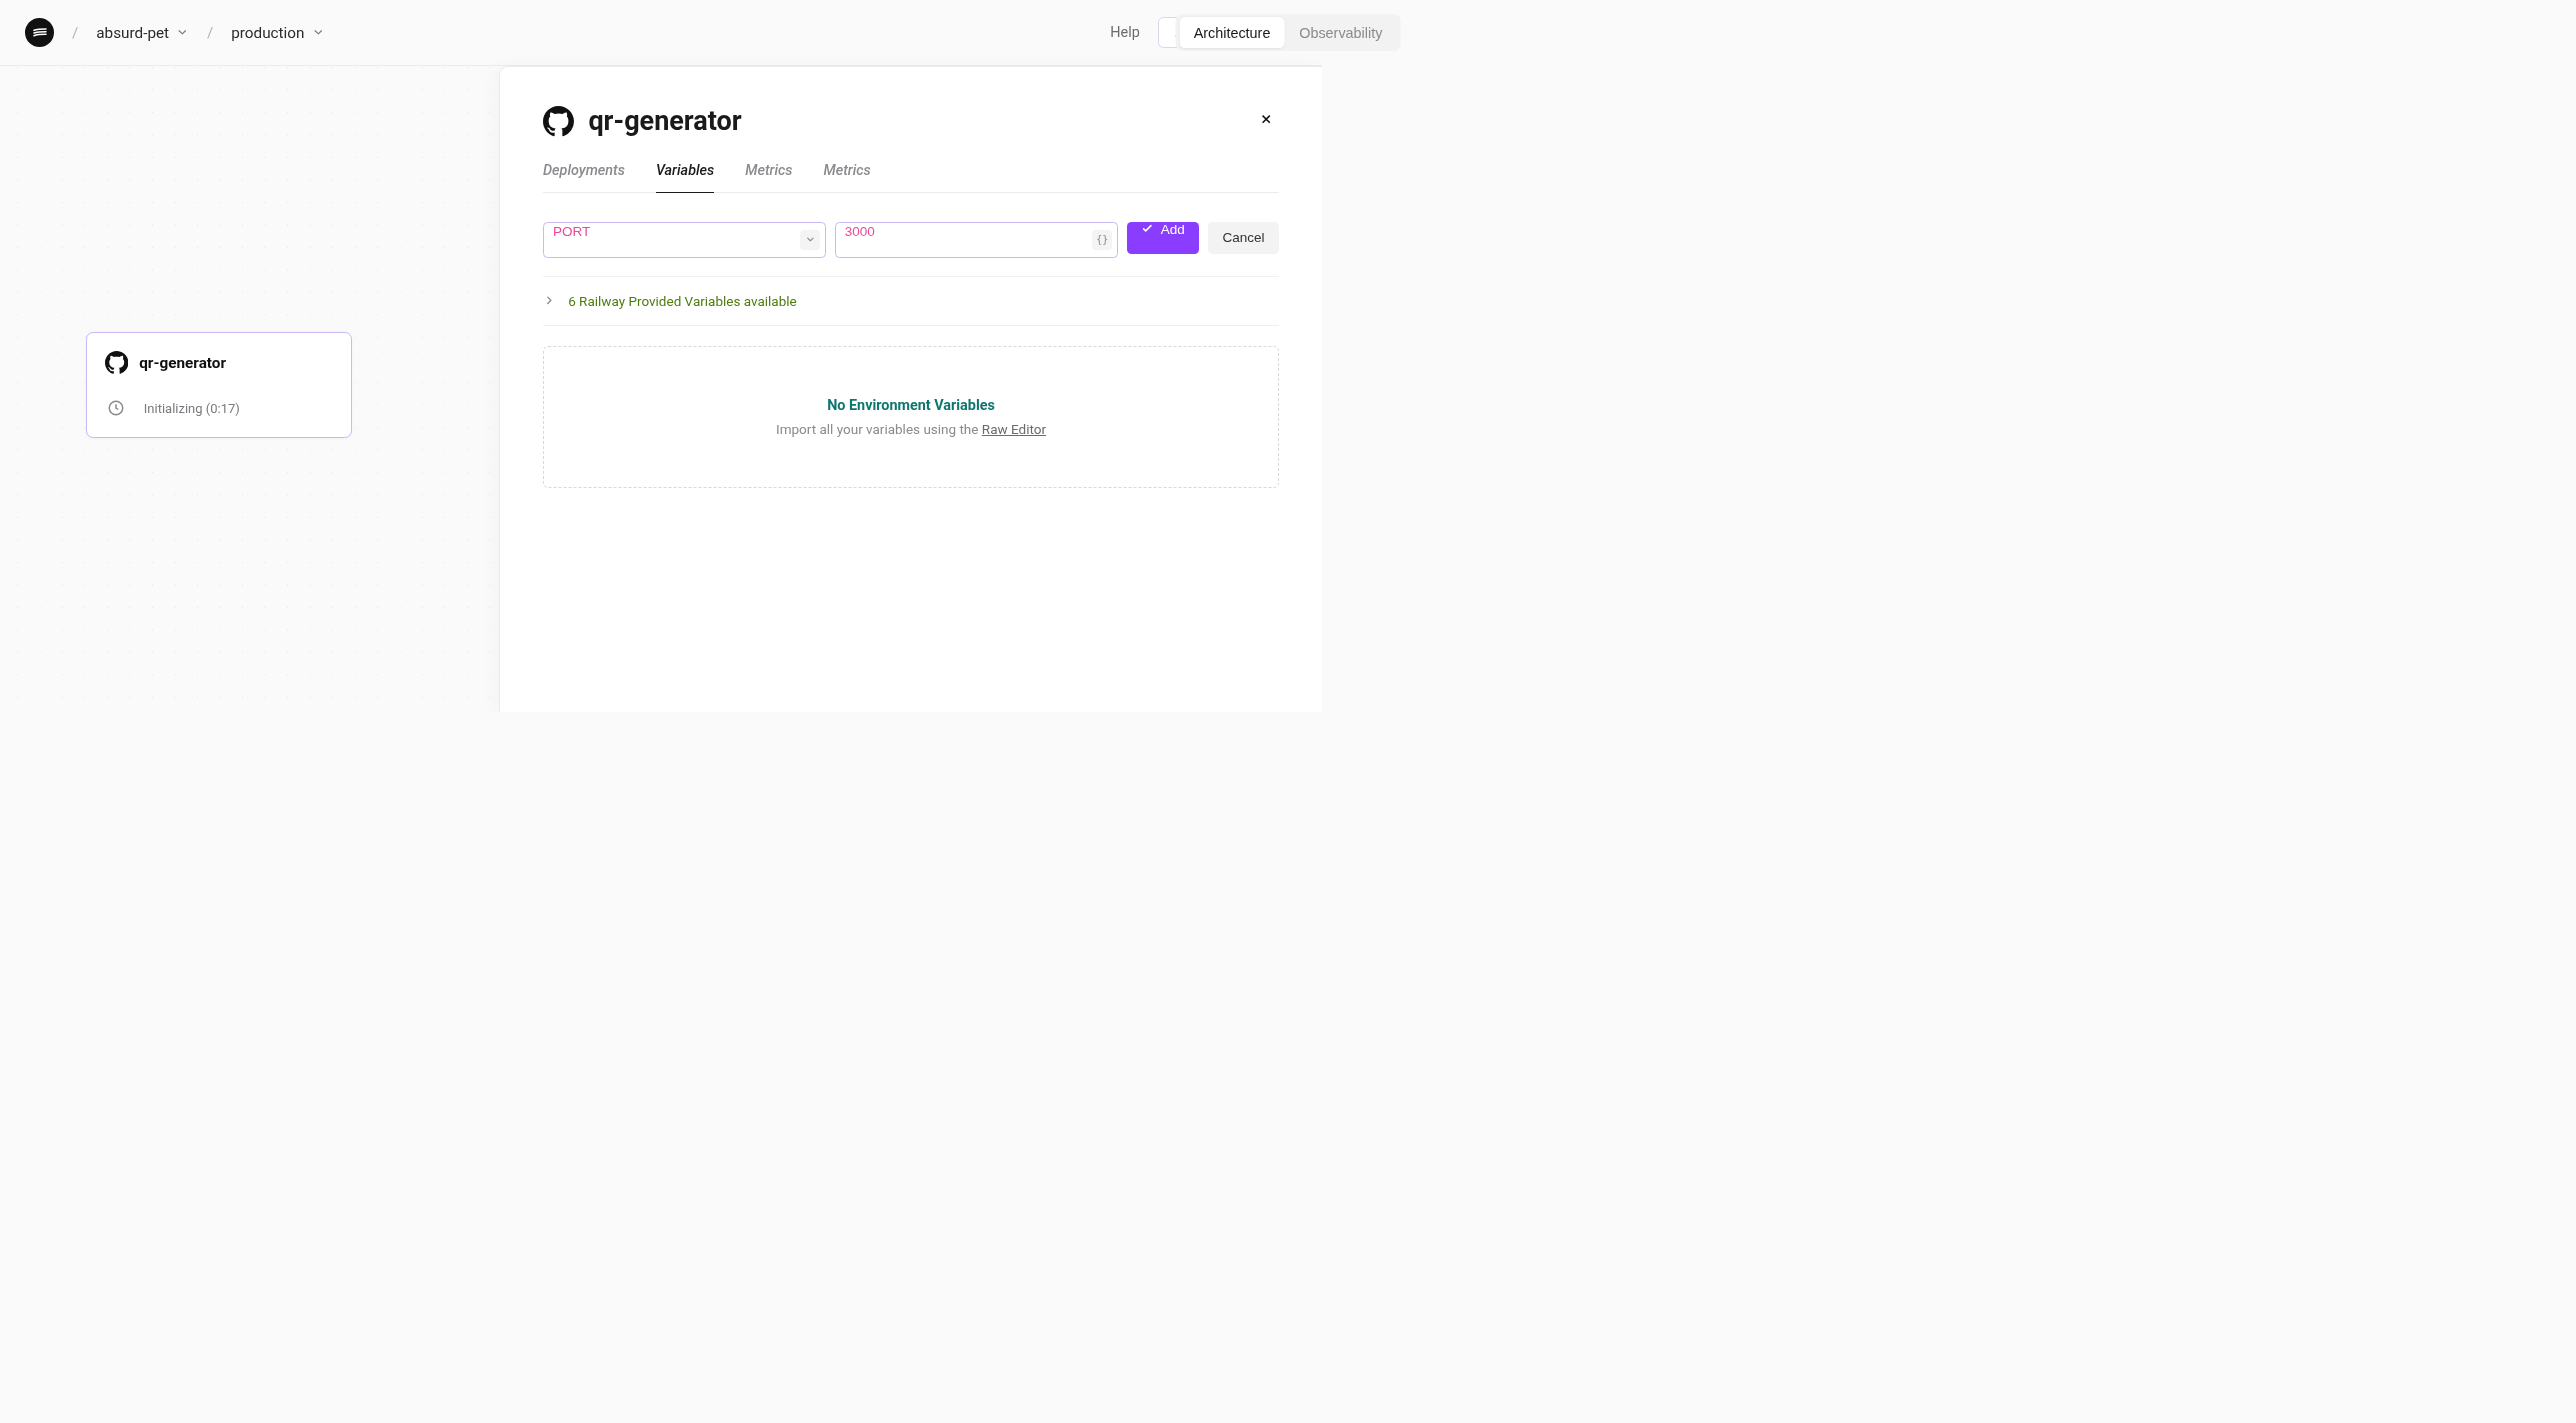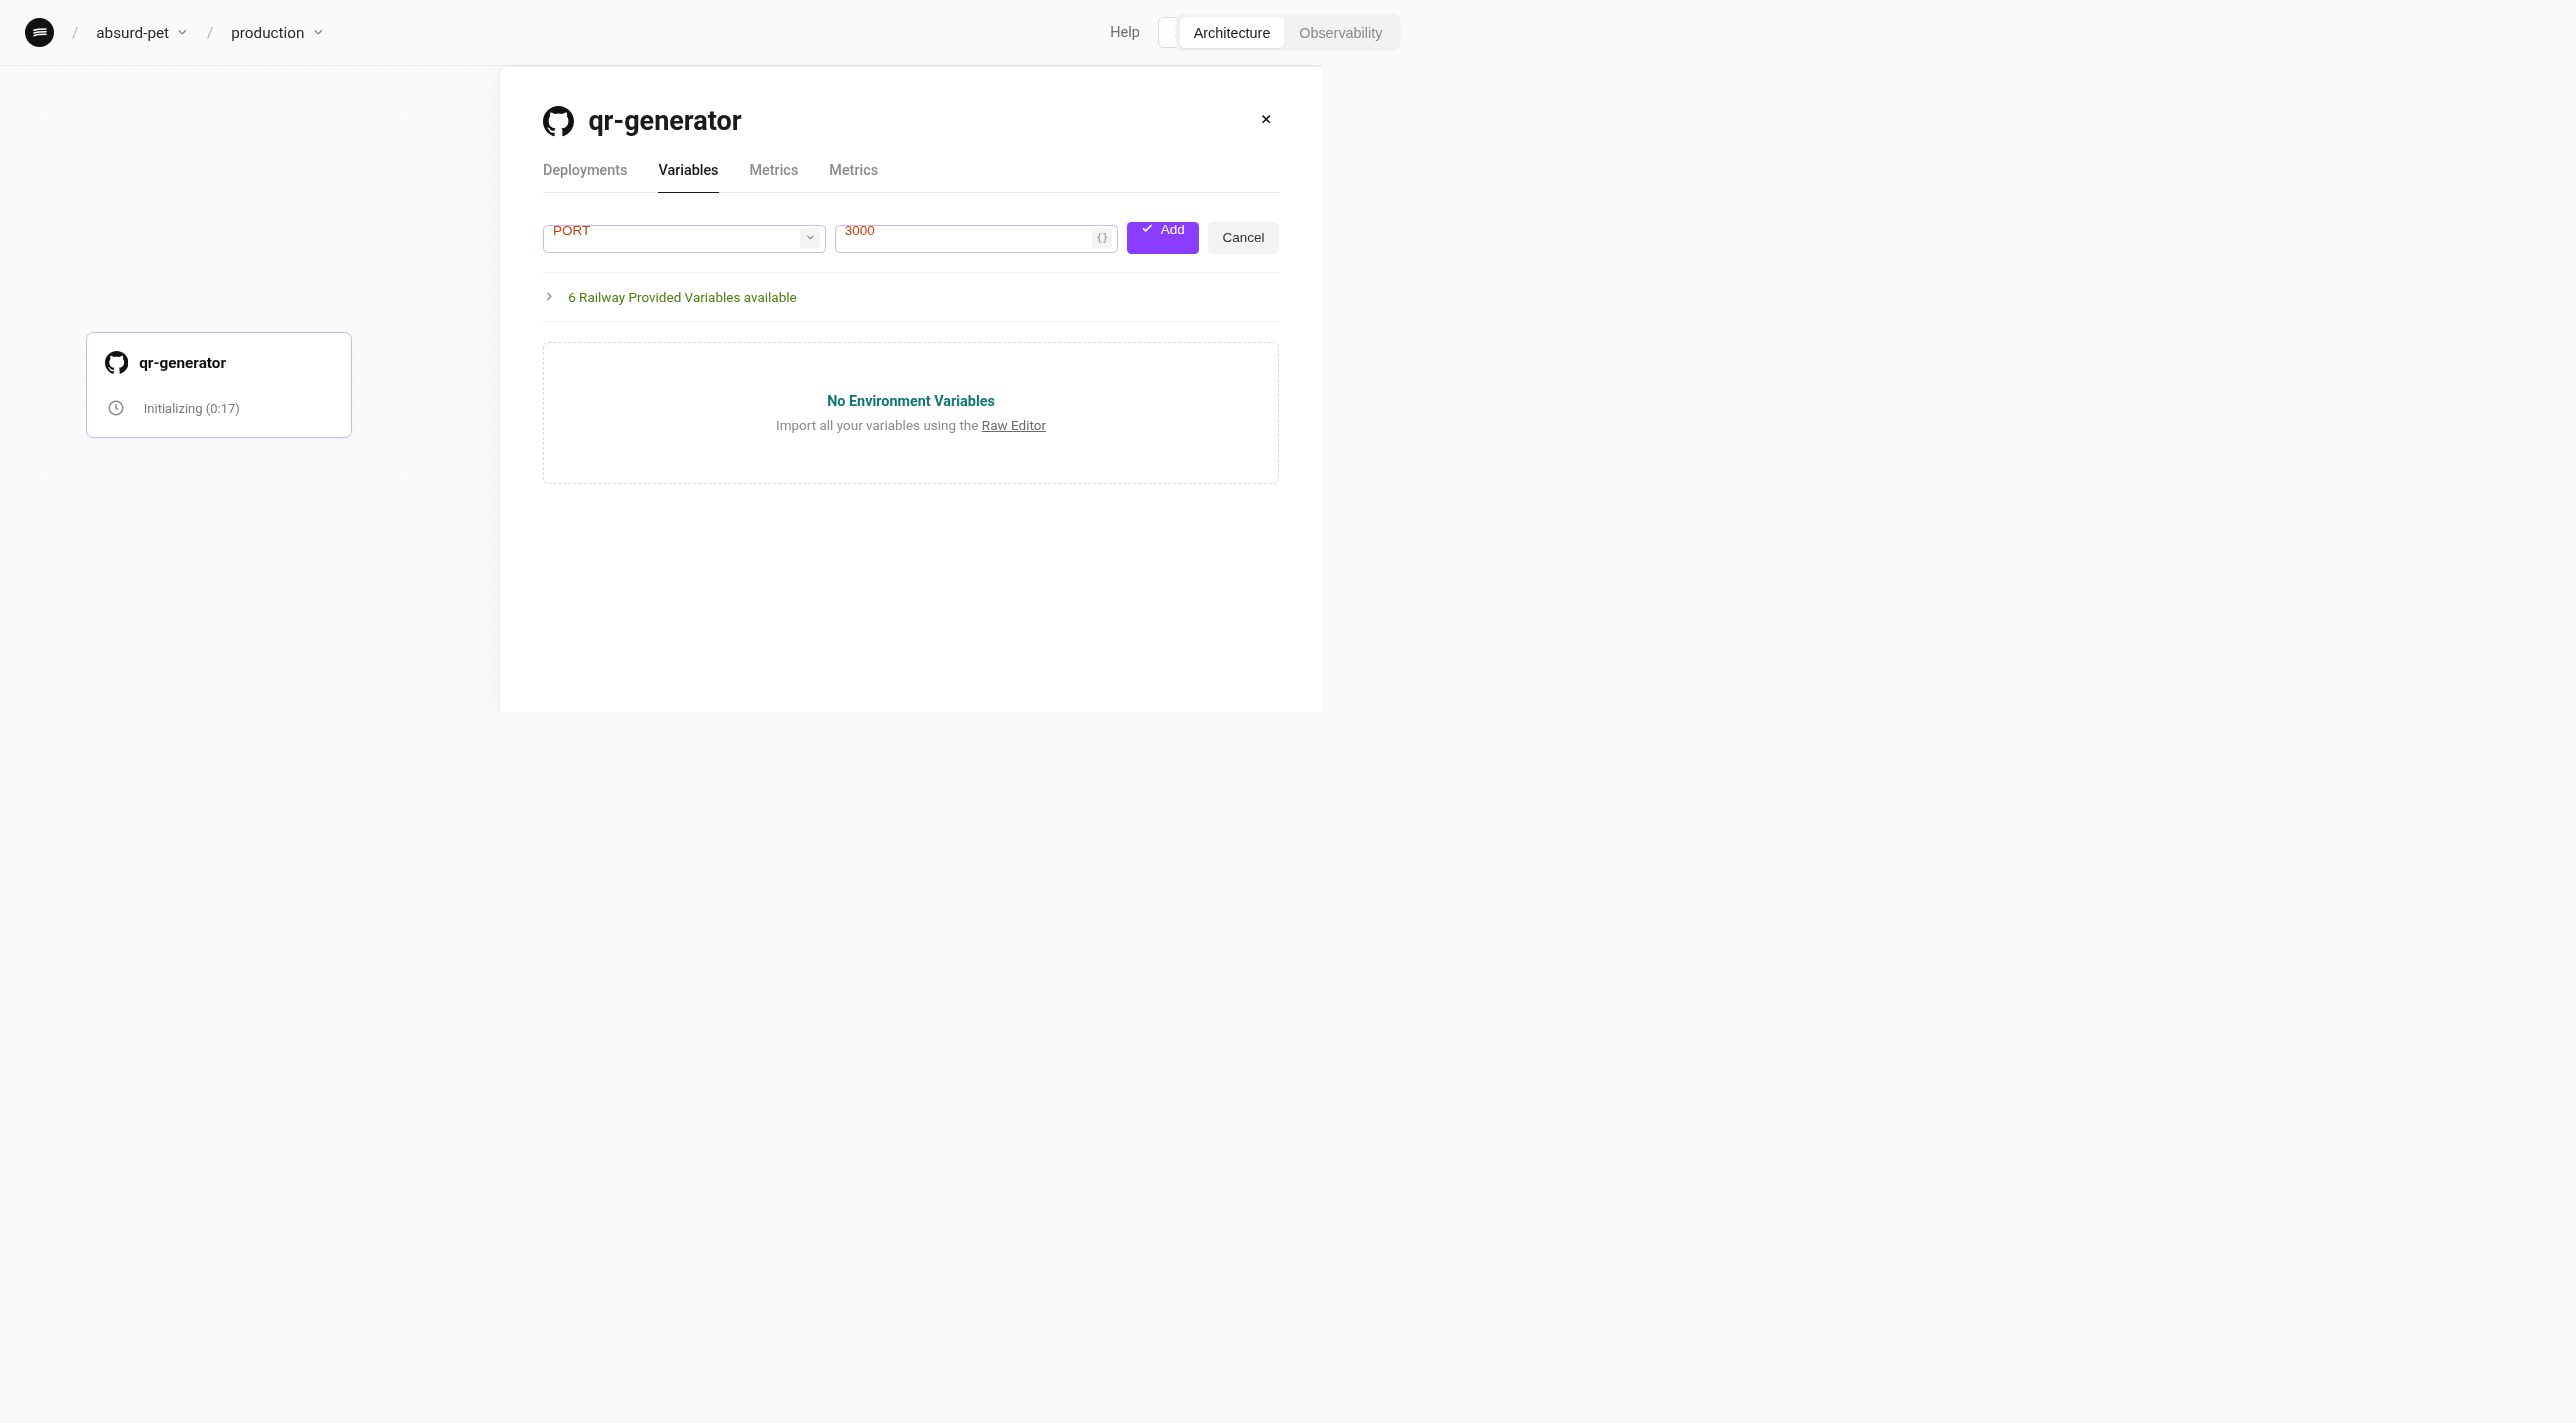--- a/index.html
+++ b/index.html
@@ -114,33 +114,33 @@
     border-top-left-radius: 9px;
     box-shadow: -3.6px 0 18px rgba(0,0,0,0.03);
   }
   .panel-inner { padding: 38px 43px 0 43px; }
   .panel-header { display: flex; align-items: center; margin-bottom: 25px; }
   .panel-header .gh-icon-wrap { width: 31px; height: 31px; margin-right: 14.4px;}
   .panel-title { font-size: 27px; font-weight: 700; flex:1;}
   .close-btn { background:none;border:none;cursor:pointer;padding:5.4px; color:#111;}
 
   .panel-tabs { display: flex; gap: 31px; border-bottom: 0.9px solid #ebebeb; margin-bottom: 0;}
-  .panel-tab { padding-bottom: 12.6px; font-size: 14.4px; color: #8a8a8f; cursor: pointer; border-bottom: 1.8px solid transparent; margin-bottom:-0.9px; font-weight:500;}
+  .panel-tab { padding-bottom: 12.6px; font-size: 14.4px; color: #8a8a8f; cursor: pointer; border-bottom: 1.8px solid transparent; margin-bottom:-0.9px; font-weight:500;font-style:italic;}
   .panel-tab.active { color: #1a1a1a; border-bottom-color: #1a1a1a; }
 
   .var-row { display: flex; gap: 9px; padding-top: 29px; padding-bottom: 18px; align-items: stretch;}
   .var-input-wrap { position: relative; flex: 1; }
   .var-input {
     width: 100%;
-    height: 28px;
+    height: 36px;
     border: 0.9px solid #c9b8f4;
     border-radius: 4.5px;
     padding: 0 31px 17px 9px;
     font-size: 13.5px;
-    color: #c2410c;
+    color: #ec4899;
     background:#fff;
     outline: none;
   }
   .input-adornment {
     position: absolute; right: 5.4px; top: 50%; transform: translateY(-50%);
     width: 20px; height: 20px;
     display:flex;align-items:center;justify-content:center;
     color:#8a8a8f;
     background:#f4f4f5;
     border-radius:3.6px;

